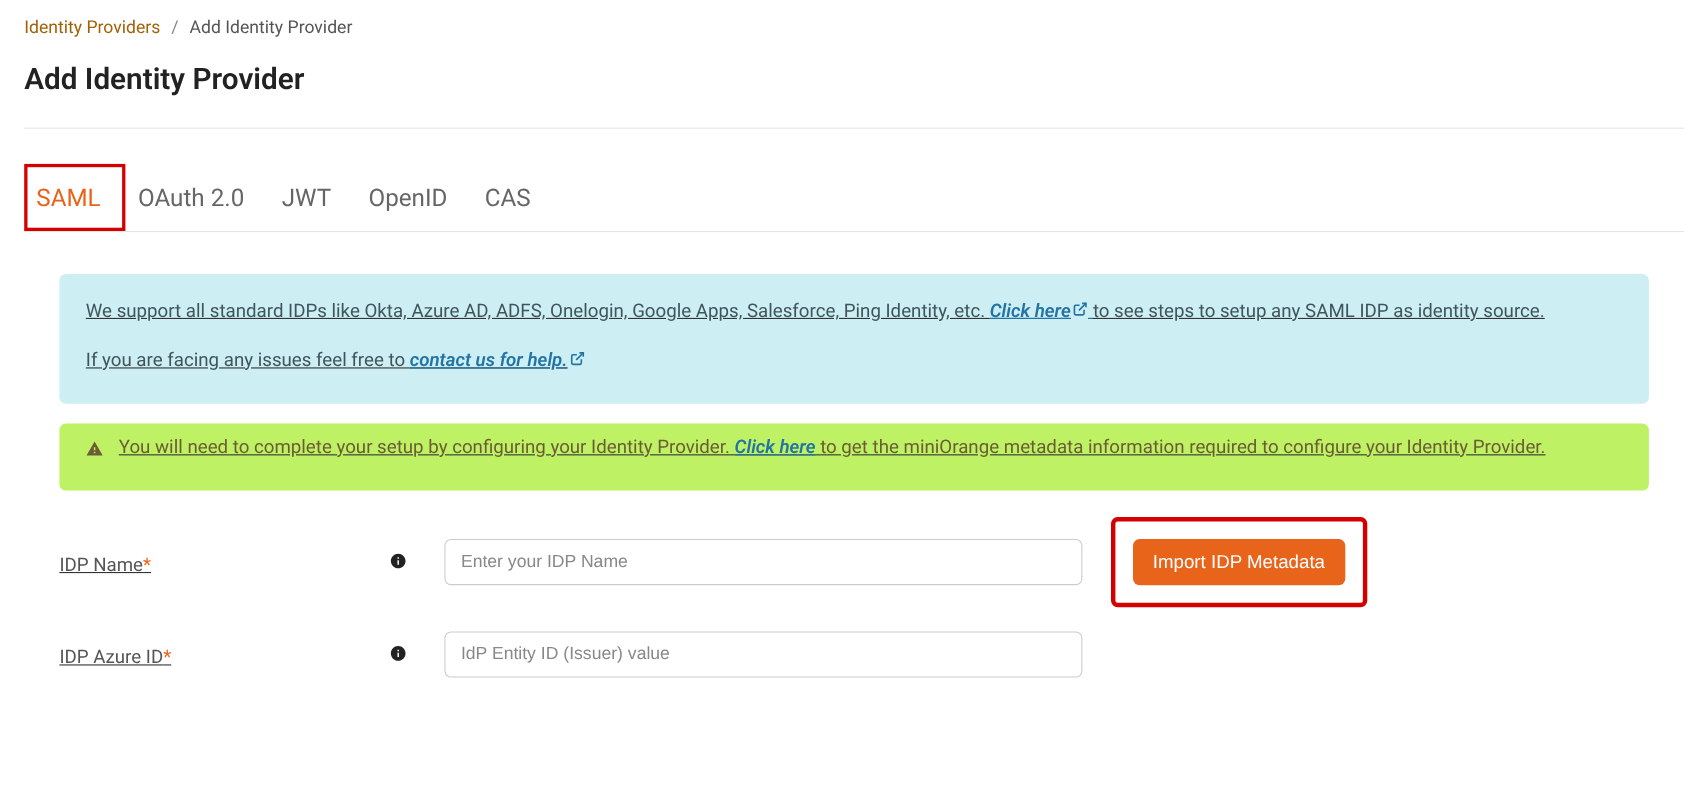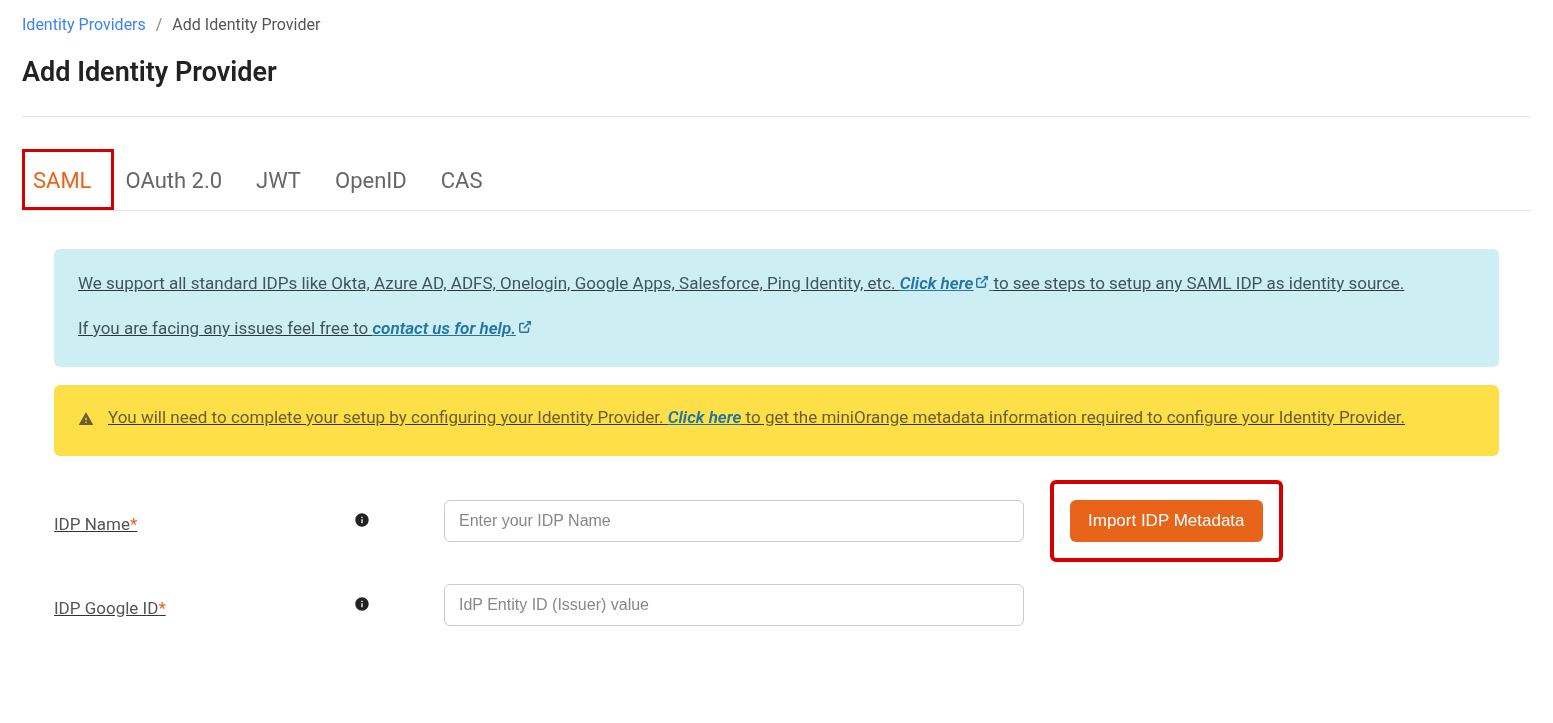--- a/index.html
+++ b/index.html
@@ -9,21 +9,21 @@
     color: #333;
     font-size: 16px;
     padding: 15px 22px;
   }
   .breadcrumb {
     font-size: 16px;
     color: #777;
     margin-bottom: 22px;
   }
   .breadcrumb a {
-    color: #3b82f6;
+    color: #a16207;
     text-decoration: none;
   }
   .breadcrumb .sep {
     color: #888;
     margin: 0 6px;
   }
   .breadcrumb .current {
     color: #555;
   }
   h1.page-title {
@@ -79,23 +79,23 @@
     font-weight: 600;
     text-decoration: underline;
   }
   .ext-icon {
     display: inline-block;
     vertical-align: baseline;
     margin-left: 2px;
   }
   .ext-icon svg { width: 14px; height: 14px; }
   .warn-box {
-    background: #fde047;
-    border-radius: 6px;
-    padding: 18px 24px 20px 24px;
+    background: #bef264;
+    border-radius: 6px;
+    padding: 8px 24px 20px 24px;
     font-size: 17px;
     color: #6b5c34;
     line-height: 1.7;
     margin-bottom: 24px;
     display: flex;
     gap: 14px;
     align-items: flex-start;
   }
   .warn-box .warn-icon {
     flex: 0 0 auto;
@@ -115,21 +115,20 @@
   }
   .form-row .label-col .req { color: #e8641b; }
   .form-row .info-col {
     flex: 0 0 50px;
     text-align: left;
     padding-top: 2px;
   }
   .form-row .info-col .info-icon svg { width: 16px; height: 16px; fill: #222; }
   .form-row .input-col {
     flex: 0 0 580px;
-    margin-left: 40px;
   }
   .form-row .input-col input[type=text] {
     width: 100%;
     padding: 11px 14px;
     font-size: 16px;
     border: 1px solid #ccc;
     border-radius: 6px;
     color: #333;
   }
   .form-row .input-col input[type=text]::placeholder { color: #888; }
@@ -229,21 +228,21 @@
     <div class="btn-col">
       <span class="btn-highlight-wrap">
         <button class="btn-primary">Import IDP Metadata</button>
       </span>
     </div>
   </div>
 
 
   <div class="form-row">
     <div class="label-col">
-      <span>IDP Google ID</span><span class="req">*</span>
+      <span>IDP Azure ID</span><span class="req">*</span>
     </div>
     <div class="info-col">
       <span class="info-icon">
         <svg viewBox="0 0 24 24">
             <path d="M12 2C6.48 2 2 6.48 2 12s4.48 10 10 10 10-4.48 10-10S17.52 2 12 2zm1 15h-2v-6h2v6zm0-8h-2V7h2v2z"></path>
           </svg>
       </span>
     </div>
     <div class="input-col">
       <input type="text" placeholder="IdP Entity ID (Issuer) value" style="">

